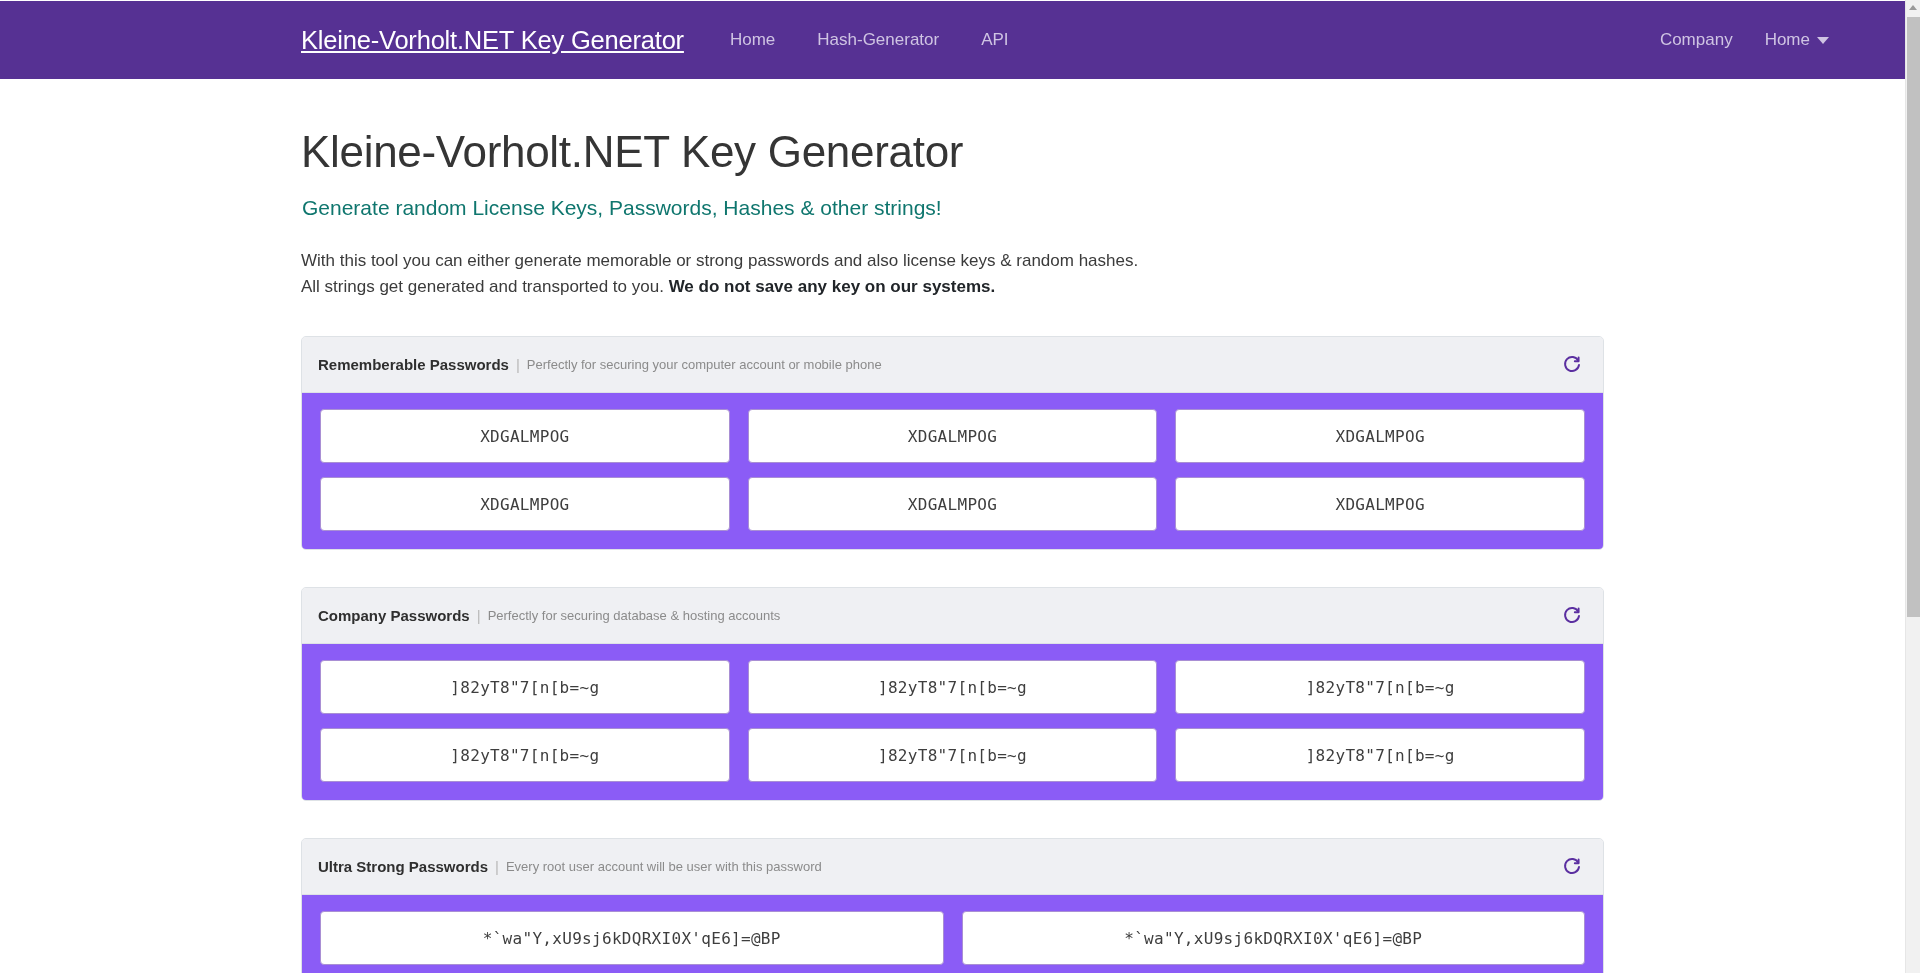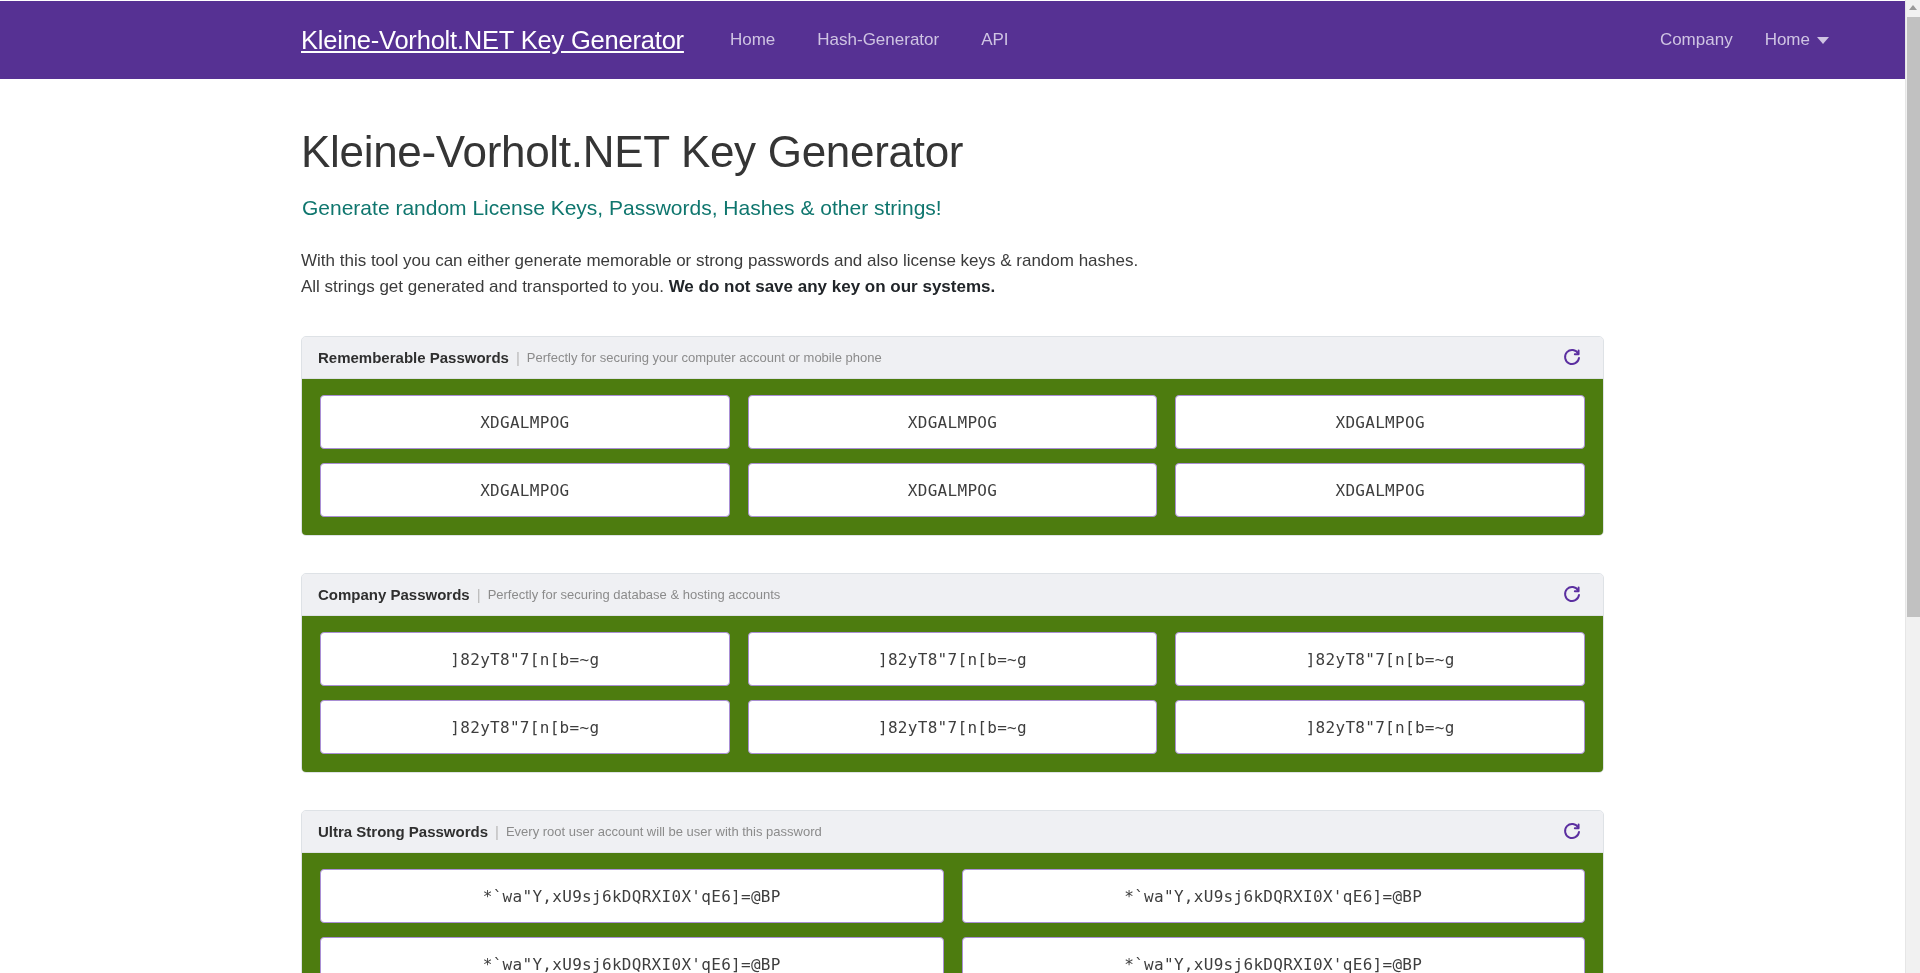--- a/index.html
+++ b/index.html
@@ -106,21 +106,21 @@
   .card {
     border: 1px solid #dee2e6;
     border-radius: 5px;
     background: #f7f8fb;
     margin-top: 37px;
     overflow: hidden;
   }
   .card-header {
     background: #eff0f3;
     border-bottom: 1px solid #dee2e6;
-    height: 42px;
+    height: 56px;
     display: flex;
     align-items: center;
     padding: 0 18px 0 16px;
   }
   .card-title {
     font-size: 15px;
     font-weight: 700;
     color: #2f2f2f;
     white-space: nowrap;
   }
@@ -137,21 +137,21 @@
     white-space: nowrap;
   }
   .refresh-btn {
     margin-left: auto;
     width: 26px; height: 26px;
     display: flex; align-items: center; justify-content: center;
     background: none; border: none; padding: 0; cursor: pointer;
   }
   .card-body {
     padding: 16px 18px 18px 18px;
-    background: #4d7c0f;
+    background: #8b5cf6;
   }
   .grid {
     display: grid;
     gap: 14px 18px;
   }
   .grid.cols-3 { grid-template-columns: repeat(3, 1fr); }
   .grid.cols-2 { grid-template-columns: repeat(2, 1fr); }
   .keybox {
     background: #ffffff;
     border: 1px solid #a98fd4;

